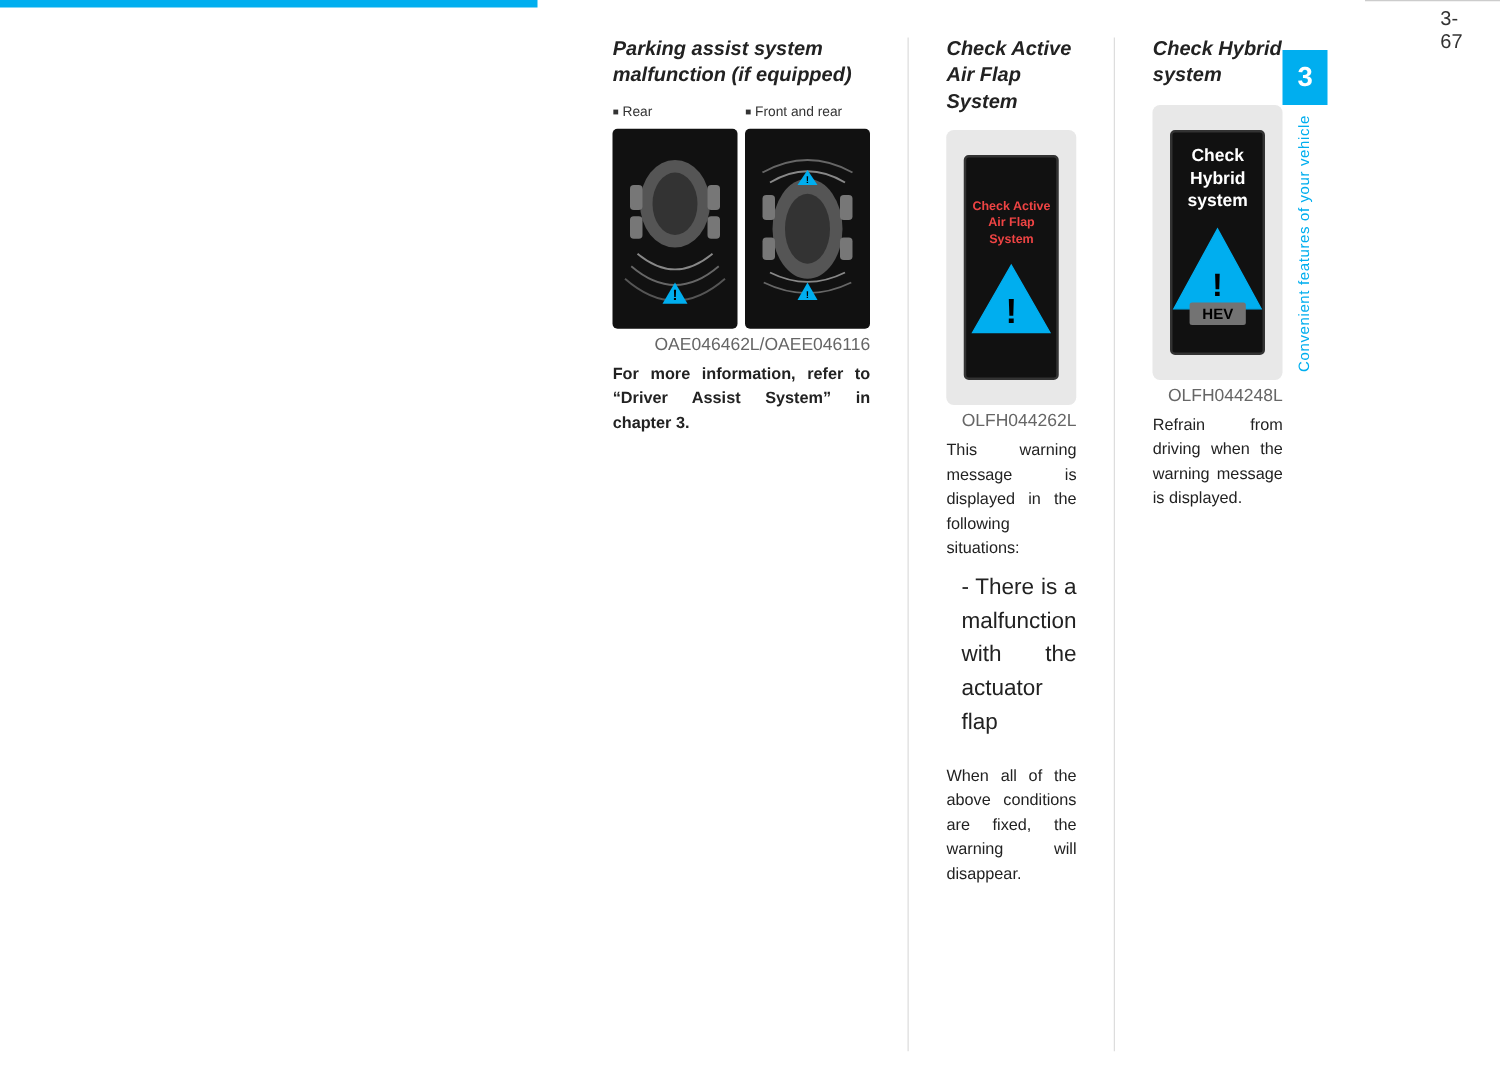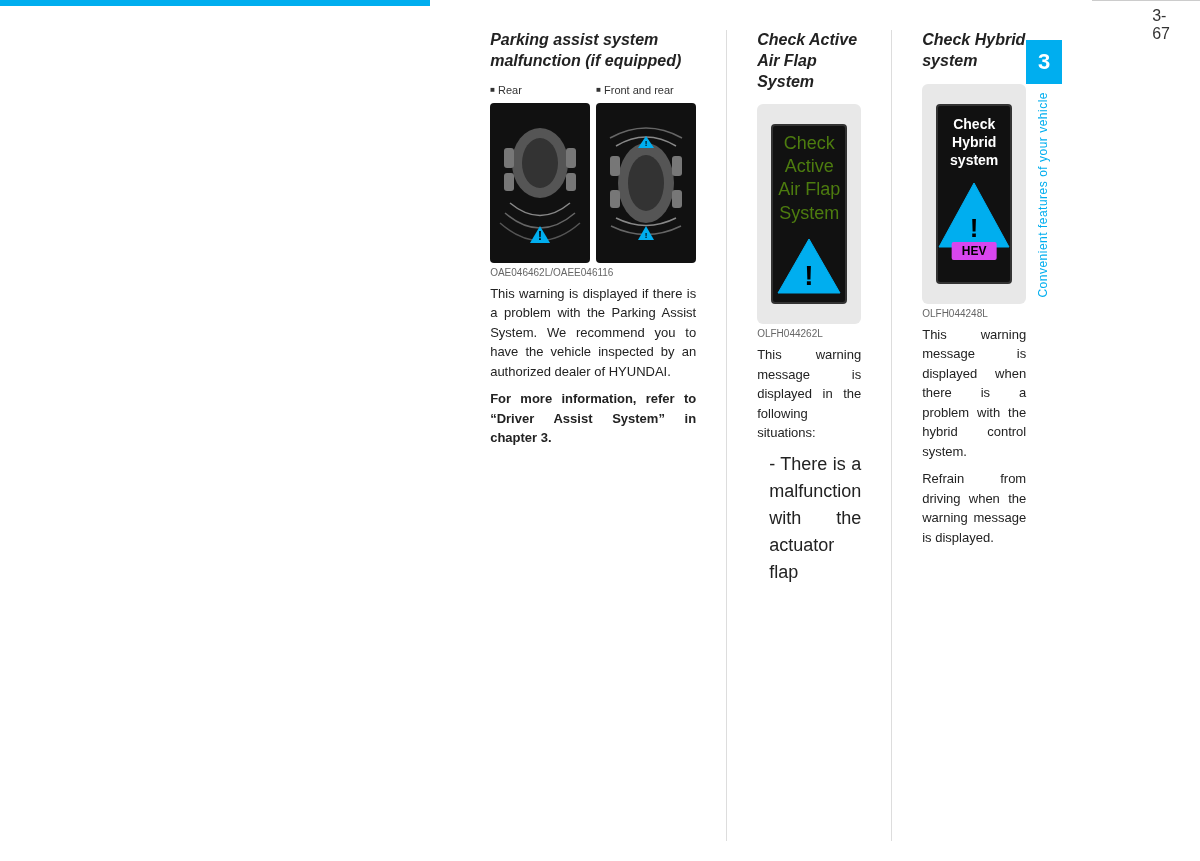--- a/index.html
+++ b/index.html
@@ -101,23 +101,23 @@
       flex-direction: row;
       gap: 6px;
       margin-bottom: 4px;
     }
 
     .label-item {
       flex: 1;
     }
 
     .code-text {
-      font-size: 10px;
+      font-size: 14px;
       color: #666;
-      text-align: left;
+      text-align: right;
       margin-bottom: 6px;
     }
 
     
     .body-text {
       font-size: 13px;
       line-height: 1.5;
       color: #222;
       text-align: justify;
       margin-bottom: 8px;
@@ -195,24 +195,24 @@
       width: 90%;
       height: 90%;
       display: flex;
       flex-direction: column;
       align-items: center;
       justify-content: center;
       gap: 10px;
     }
 
     .airf-text {
-      color: #4d7c0f;
-      font-size: 18px;
+      color: #ef4444;
+      font-size: 10px;
       text-align: center;
-      font-weight: normal;
+      font-weight: bold;
       line-height: 1.3;
     }
 
     
     .hev-inner-box {
       background: #111;
       border: 2px solid #333;
       border-radius: 4px;
       width: 90%;
       height: 90%;
@@ -324,21 +324,20 @@
               <text x="50" y="28" text-anchor="middle" fill="black" font-weight="bold" font-size="8">!</text>
 
               <polygon points="50,108 42,122 58,122" fill="#00aeef"></polygon>
               <text x="50" y="120" text-anchor="middle" fill="black" font-weight="bold" font-size="8">!</text>
             </svg>
           </div>
         </div>
 
         <div class="code-text">OAE046462L/OAEE046116</div>
 
-        <p class="body-text">This warning is displayed if there is a problem with the Parking Assist System. We recommend you to have the vehicle inspected by an authorized dealer of HYUNDAI.</p>
         <p class="body-text-bold">For more information, refer to “Driver Assist System” in chapter 3.</p>
       </div>
 
       <div class="col-divider"></div>
 
       <div class="col">
         <div class="section-title">Check Active Air Flap System</div>
 
         <div class="display-outer-box display-outer-box-tall">
           <div class="airf-inner-box">
@@ -356,20 +355,21 @@
           </div>
         </div>
 
         <div class="code-text">OLFH044262L</div>
 
         <p class="body-text">This warning message is displayed in the following situations:</p>
 
         <div class="list-item">- <span>There is a malfunction with the actuator flap</span></div>
 
         <br>
+        <p class="body-text">When all of the above conditions are fixed, the warning will disappear.</p>
       </div>
 
       <div class="col-divider"></div>
 
       <div class="col">
         <div class="section-title">Check Hybrid system</div>
 
         <div class="display-outer-box display-outer-box-tall">
           <div class="hev-inner-box">
             <div class="hev-text">
@@ -378,30 +378,29 @@
             </div>
 
             <div class="hev-triangle-container">
               <svg width="80" height="76" viewBox="0 0 80 76">
 
                 <polygon points="40,4 5,68 75,68" fill="#00aeef" stroke="#00aeef" stroke-width="1"></polygon>
 
                 <text x="40" y="58" text-anchor="middle" fill="black" font-weight="bold" font-size="26">!</text>
               </svg>
               
-              <div style="position:absolute; bottom:-2px; left:50%; transform:translateX(-50%); background:#d946ef; color:black; font-weight:bold; font-size:12px; padding:2px 10px; border-radius:2px; white-space:nowrap;">
+              <div style="position:absolute; bottom:-2px; left:50%; transform:translateX(-50%); background:#737373; color:black; font-weight:bold; font-size:12px; padding:2px 10px; border-radius:2px; white-space:nowrap;">
                 <span>HEV</span>
               </div>
             </div>
           </div>
         </div>
 
         <div class="code-text">OLFH044248L</div>
 
-        <p class="body-text">This warning message is displayed when there is a problem with the hybrid control system.</p>
         <p class="body-text">Refrain from driving when the warning message is displayed.</p>
       </div>
 
     </div>
 
     <div class="chapter-tab">
       <div class="chapter-number-box">3</div>
       <div class="chapter-text-vertical">Convenient features of your vehicle</div>
     </div>
   </div>

